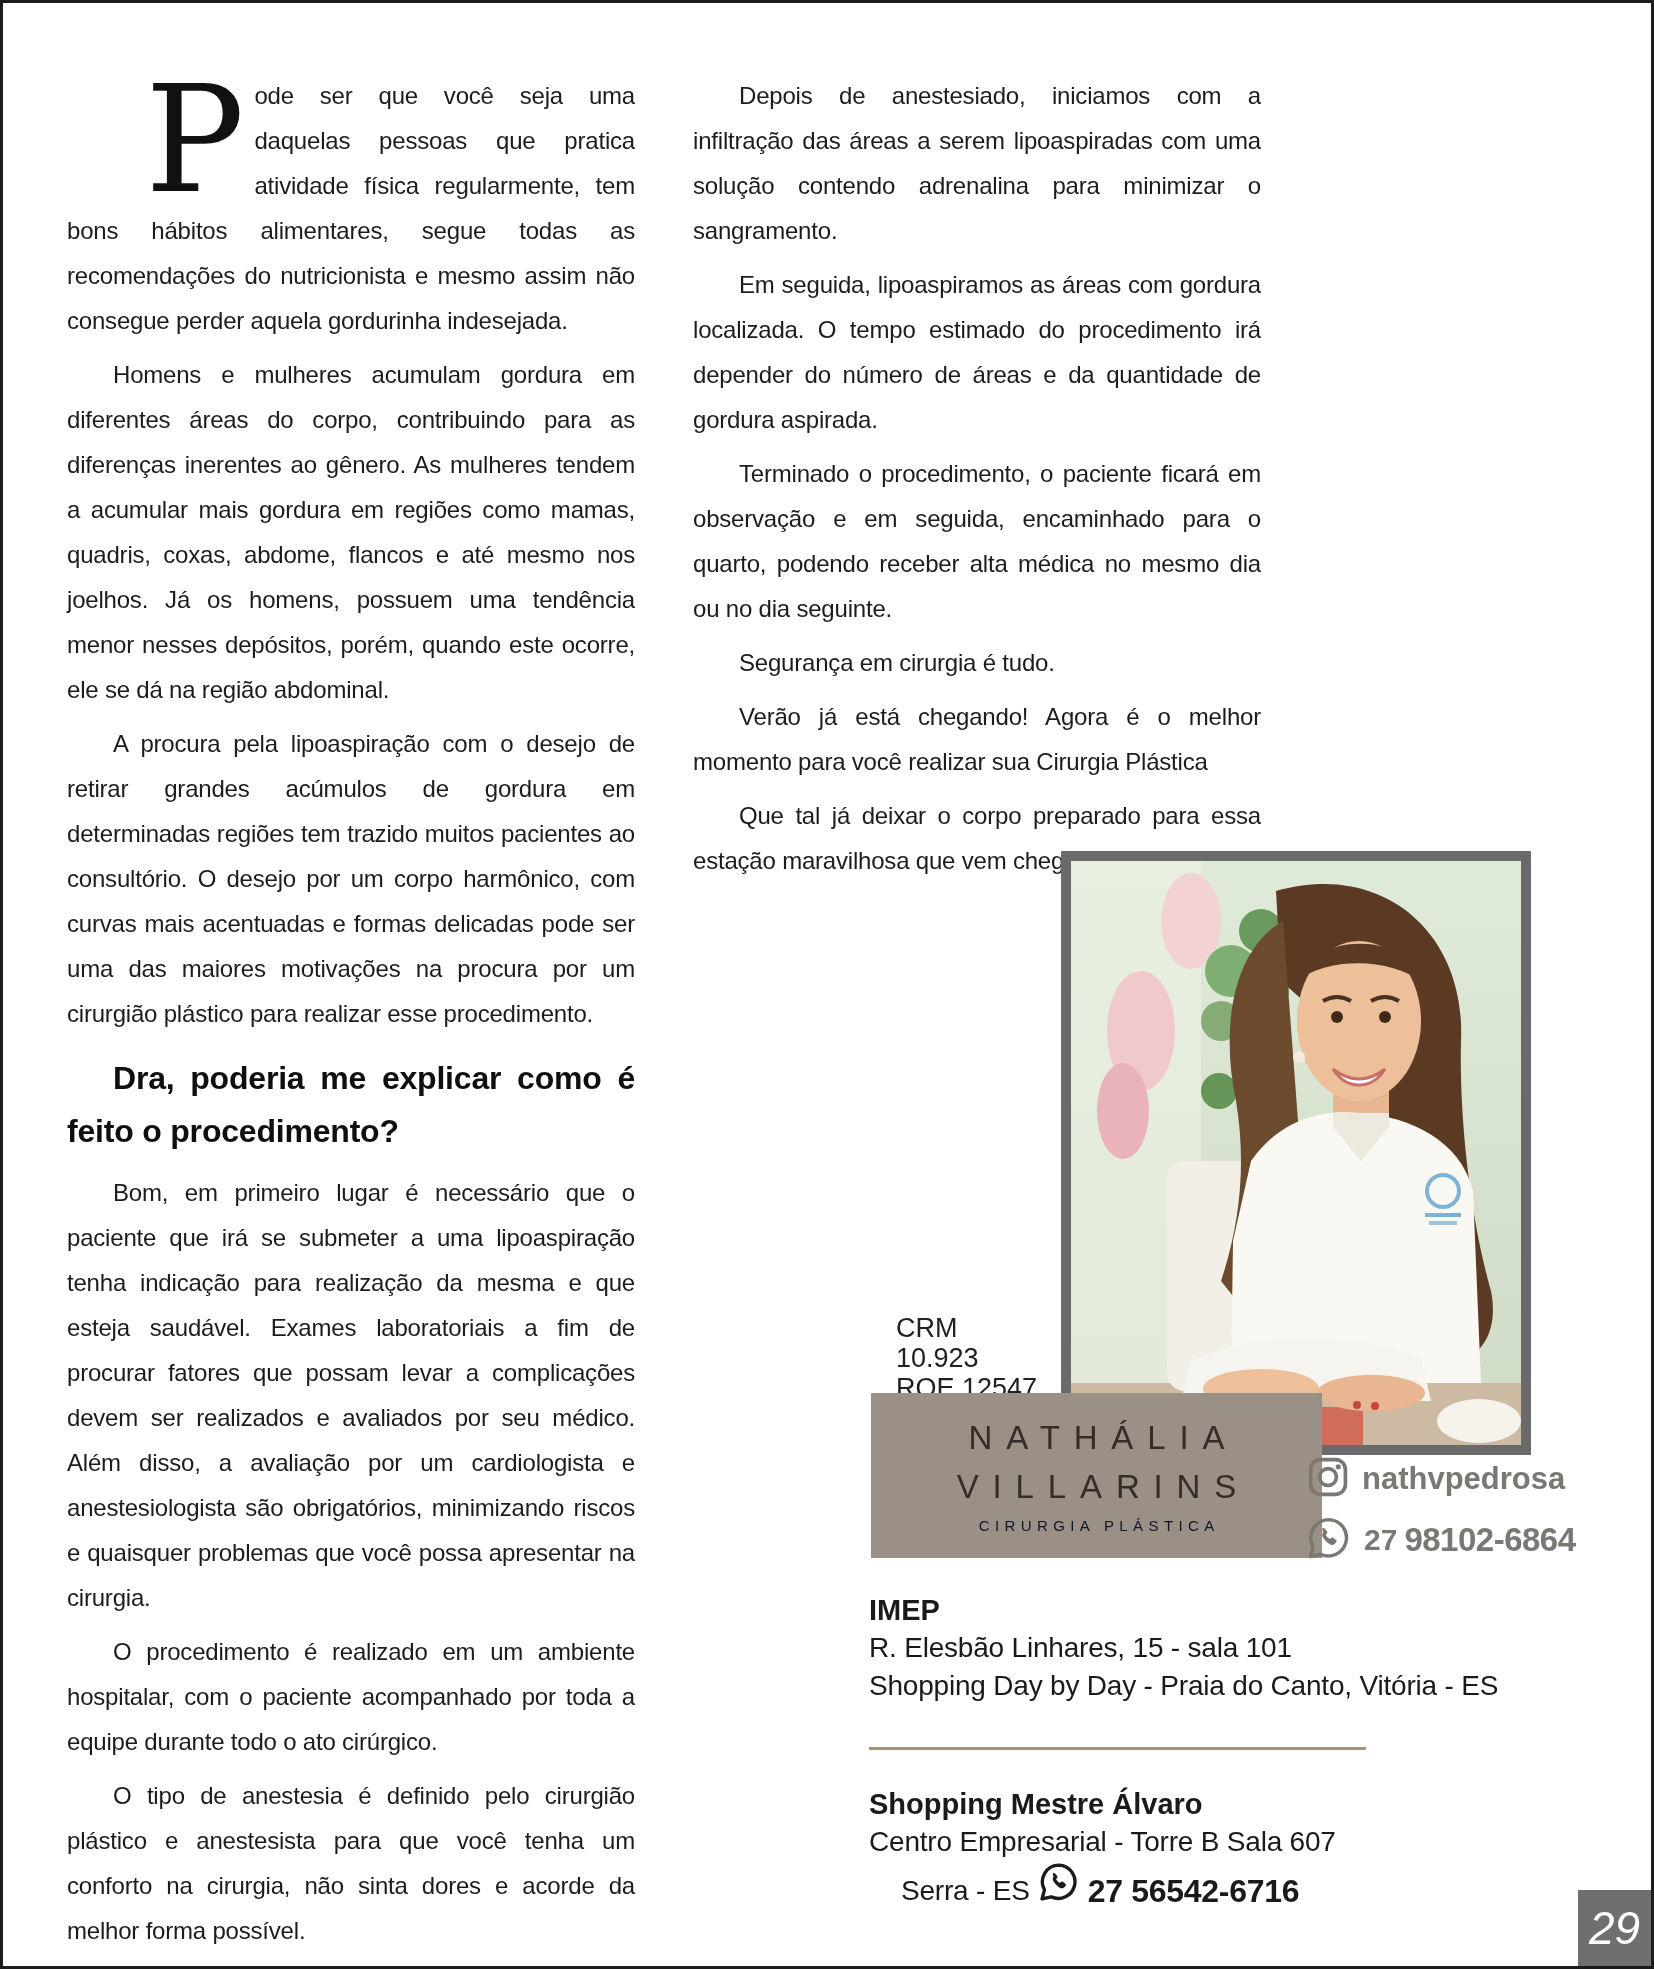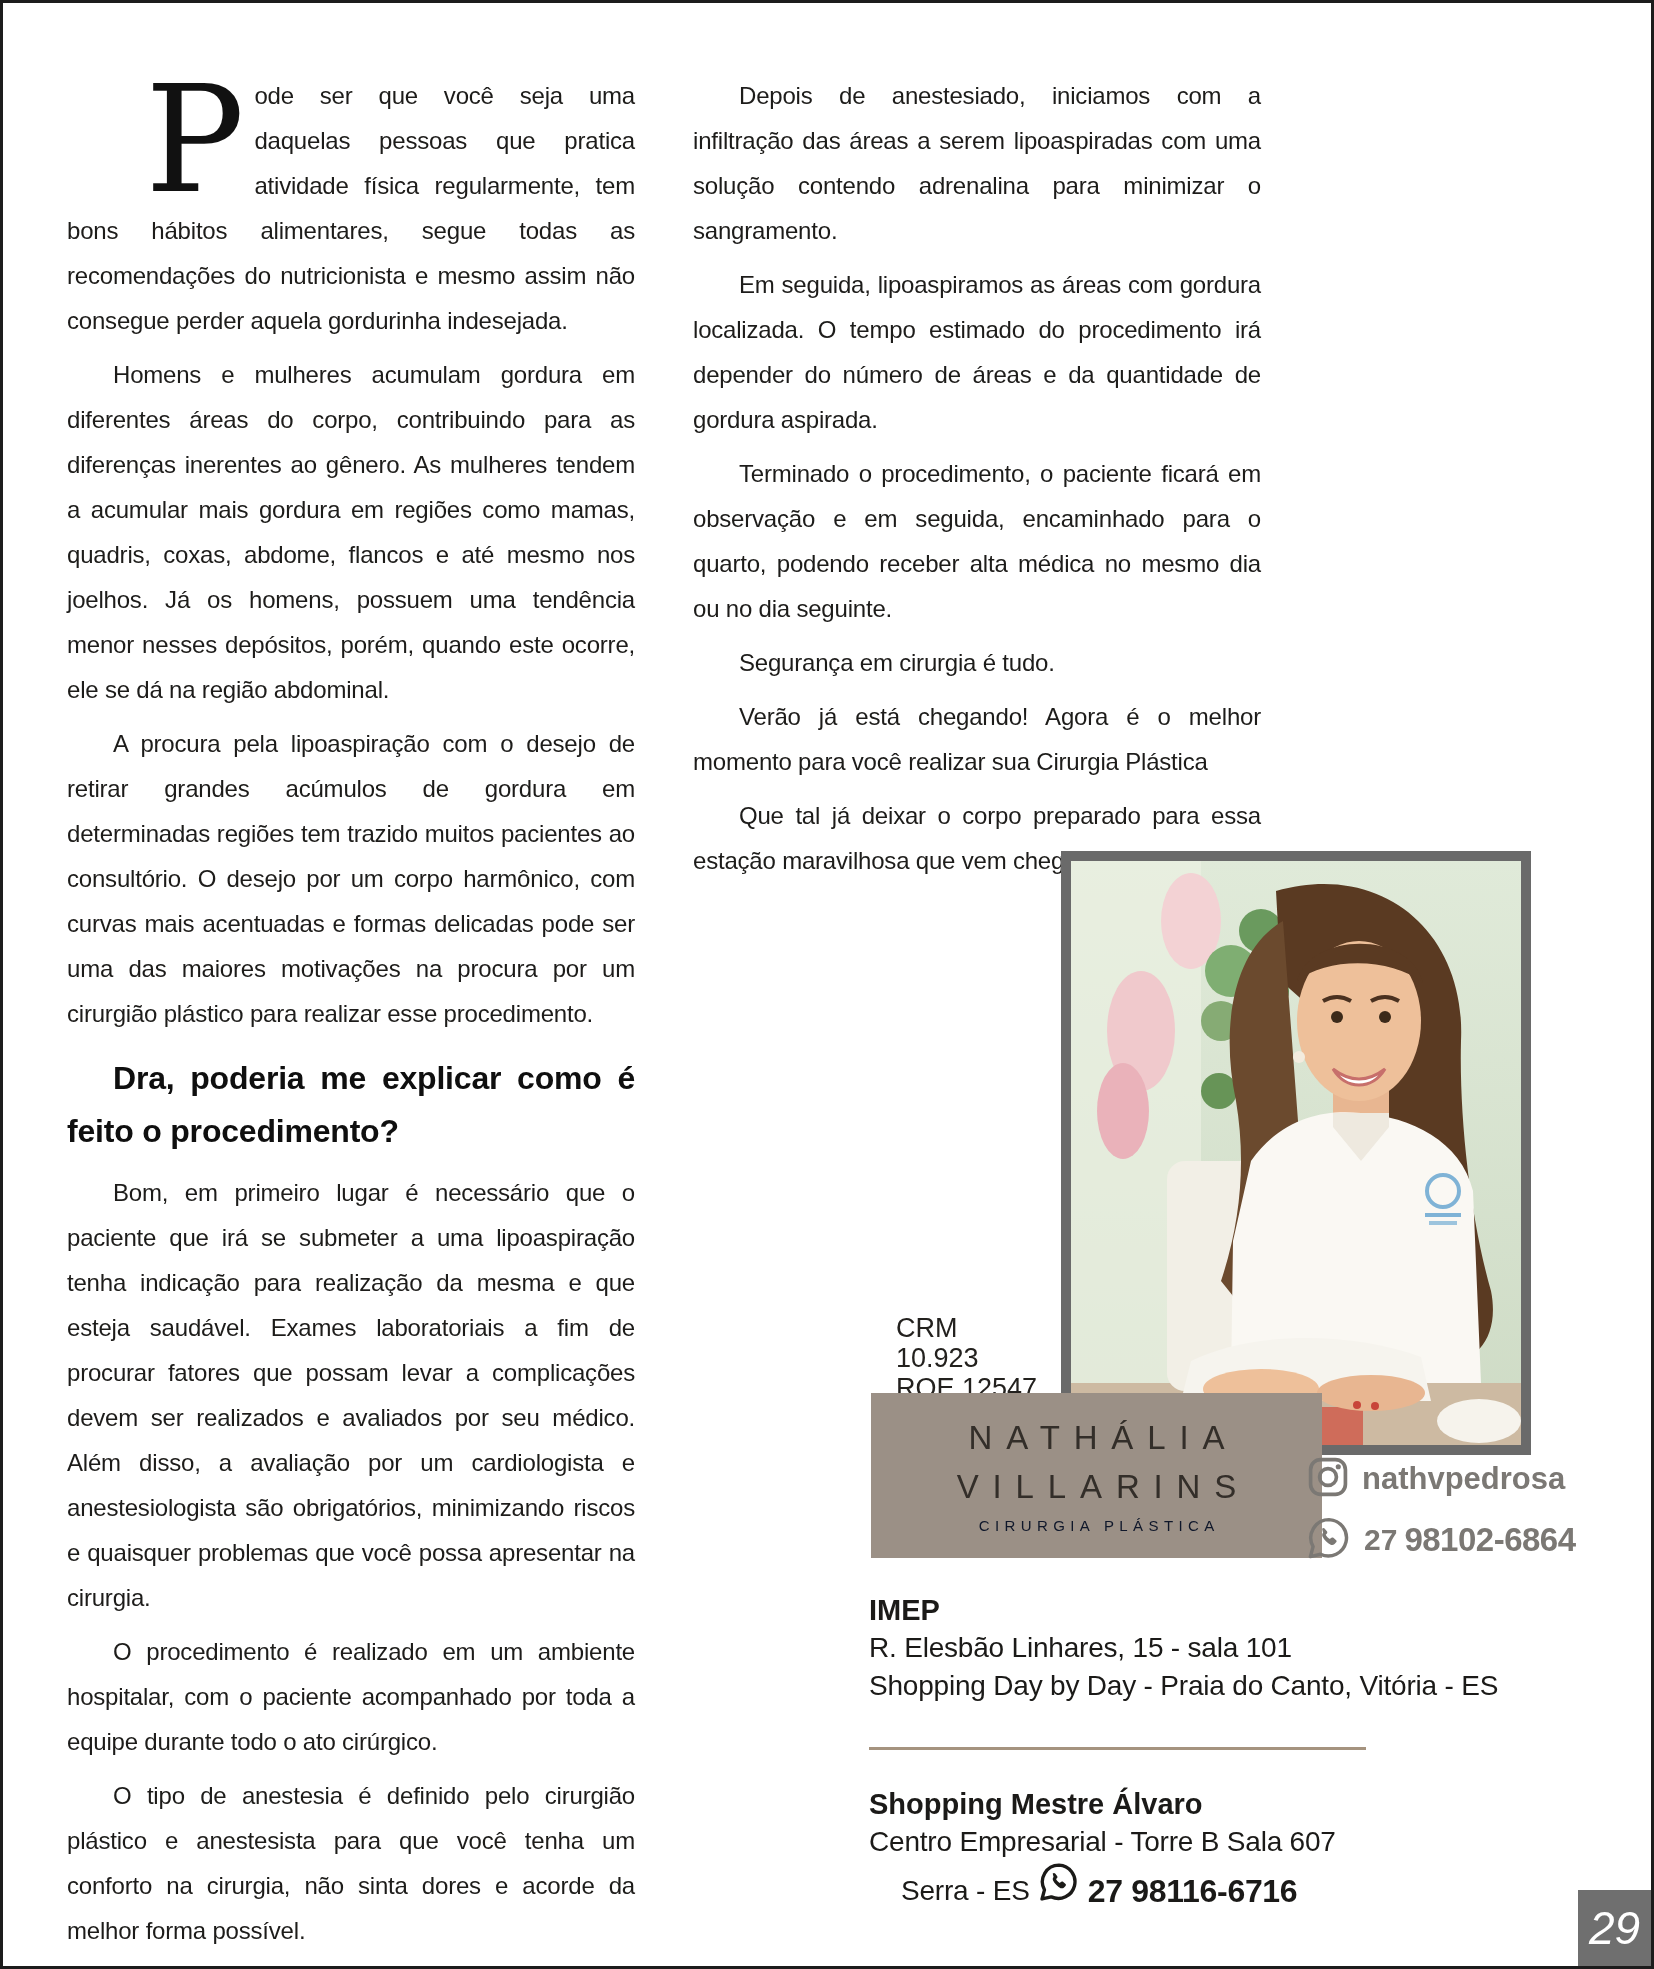--- a/index.html
+++ b/index.html
@@ -232,21 +232,21 @@
     <div class="name">Shopping Mestre Álvaro</div>
     <div class="line">Centro Empresarial - Torre B Sala 607</div>
     <div class="phone-row">
       <span class="plain">Serra - ES</span>
       <span class="icon">
         <svg width="42" height="42" viewBox="0 0 24 24">
           <path d="M12 2.4a9.5 9.5 0 0 0-8.3 14.1L2.3 21.7l5.3-1.2A9.5 9.5 0 1 0 12 2.4z" fill="none" stroke="#1b1a18" stroke-width="1.9" stroke-linejoin="round"></path>
           <path d="M8.4 7.2c.5-.5 1-.5 1.4 0l1.1 1.3c.3.4.3.9-.1 1.3l-.5.5c.4.9 1.3 1.8 2.2 2.2l.5-.5c.4-.4.9-.4 1.3-.1l1.3 1.1c.5.4.5.9 0 1.4l-.7.7c-.5.5-1.3.7-2 .4-1.7-.8-3.5-2.6-4.3-4.3-.3-.7-.2-1.5.3-2z" fill="#1b1a18"></path>
         </svg>
       </span>
-      <span class="bold">27 98116-6716</span>
+      <span class="bold">27 56542-6716</span>
     </div>
   </div>
 
   <div class="page-number">
     <span>29</span>
   </div>
 
 </div>
 
 </body></html>

